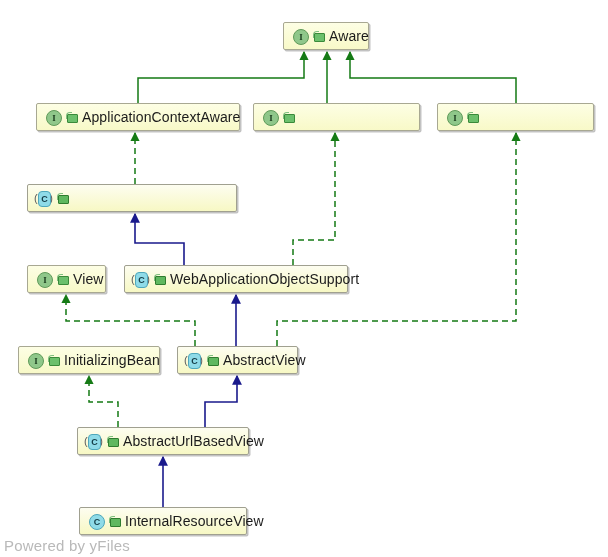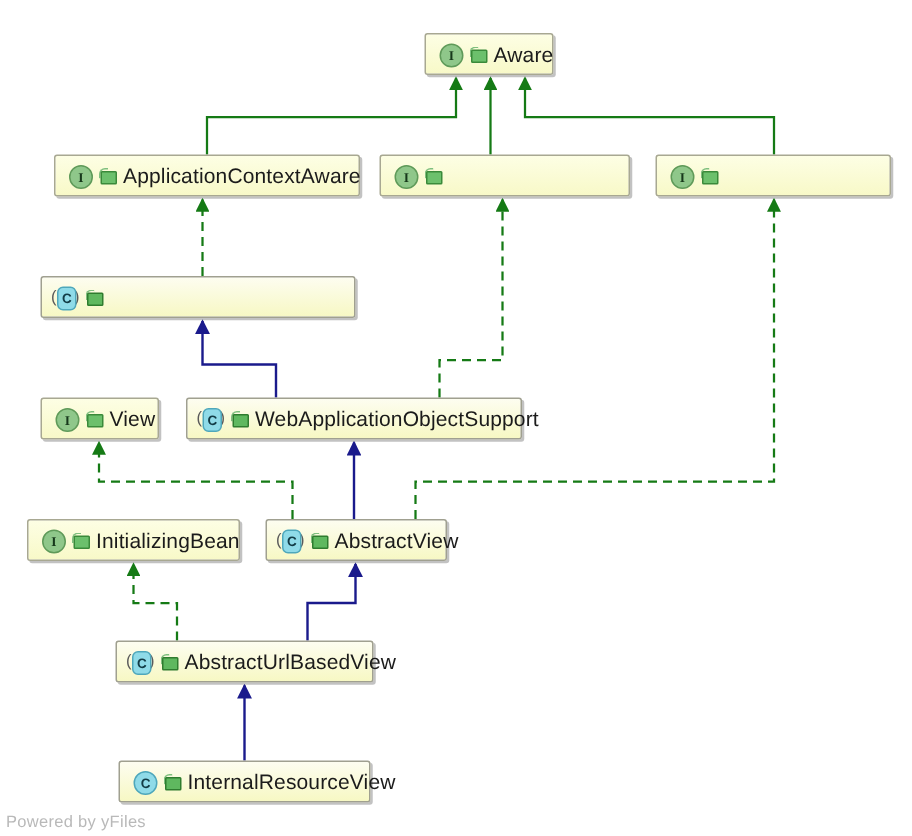--- a/index.html
+++ b/index.html
@@ -139,21 +139,21 @@
   }
   .lock-icon.open .body {
     background: #6cc06c;
     border-color: #3a8a3a;
   }
 
   #watermark {
     position: absolute;
     left: 4px;
     bottom: 3px;
-    font-size: 11px;
+    font-size: 15px;
     color: #b9b9b9;
     font-family: "Liberation Sans", sans-serif;
     letter-spacing: 0.2px;
     user-select: none;
     margin-top: 16px;
   }
 </style>
 </head>
 <body>
 

